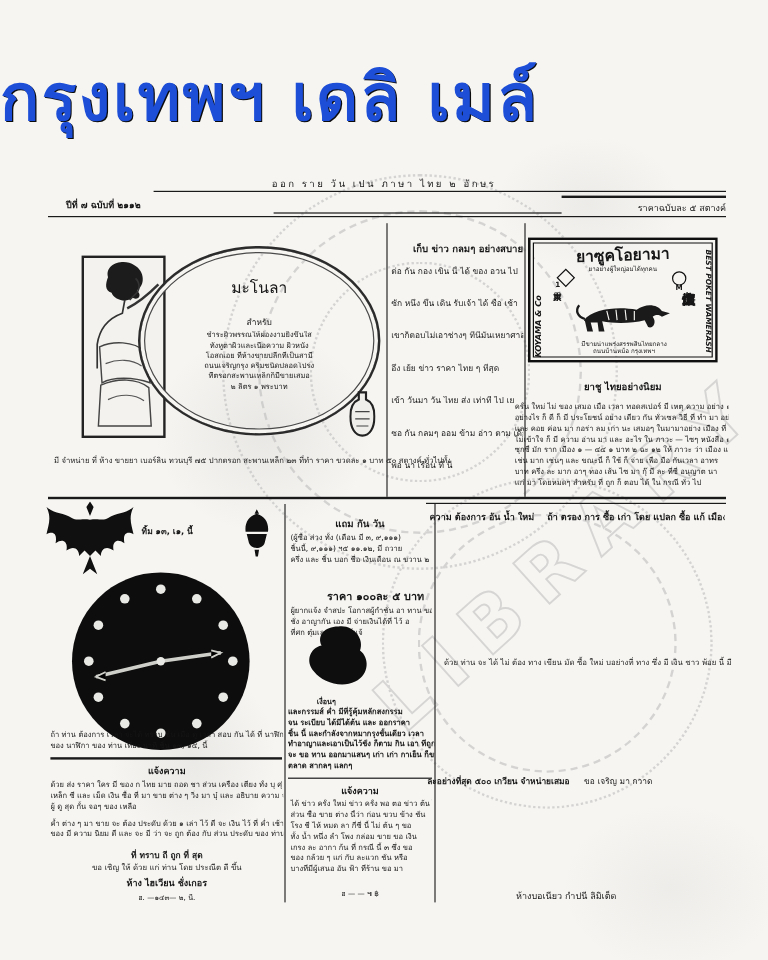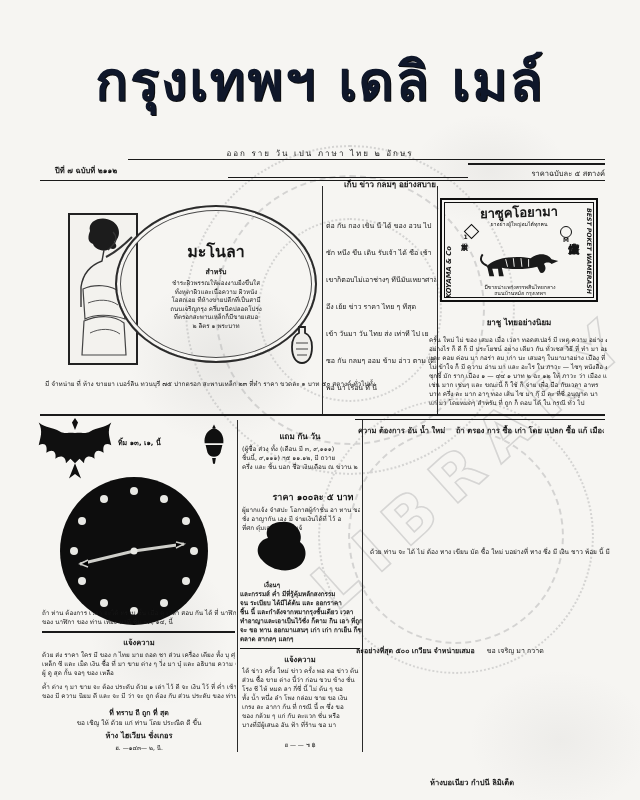--- a/index.html
+++ b/index.html
@@ -10,32 +10,32 @@
     background:
       radial-gradient(closest-side, rgba(110,110,110,.10), transparent 70%) 90px 240px/260px 240px no-repeat,
       radial-gradient(closest-side, rgba(120,120,120,.08), transparent 70%) 380px 90px/220px 160px no-repeat,
       radial-gradient(closest-side, rgba(110,110,110,.09), transparent 70%) 60px 520px/200px 220px no-repeat,
       radial-gradient(closest-side, rgba(120,120,120,.07), transparent 70%) 430px 640px/260px 200px no-repeat;
   }
   .abs { position:absolute; }
   .rule { position:absolute; background:#1a1a1a; }
   .vrule { position:absolute; width:1px; background:#2a2a2a; }
 
-  .masthead { position:absolute; top:40px; left:0; width:640px; text-align:center;
-    font-size:54px; font-weight:bold; letter-spacing:2px; line-height:1.55; color:#0f172a;
+  .masthead { position:absolute; top:40px; left:0; width:640px; 
+    font-size:54px; font-weight:bold; letter-spacing:2px; line-height:1.55; color:#1d4ed8;
     text-shadow:1px 1px 0 #0c0c0c; white-space:nowrap; }
   .subtitle { position:absolute; top:147px; left:0; width:640px; text-align:center; font-size:8px; letter-spacing:2px; }
   .dl { font-size:7.5px; white-space:nowrap; }
 
   .news-lines > div { font-size:7px; line-height:8px; margin-bottom:19px; white-space:nowrap; overflow:hidden; }
 
   .manola-oval { position:absolute; left:115px; top:205px; width:202px; height:158px;
     border:2px solid #2b2b2b; border-radius:50%; box-shadow:inset 0 0 0 3px #f6f5f2, inset 0 0 0 4px #4a4a4a; text-align:center; }
-  .manola-oval .ttl { margin-top:32px; font-size:16px; font-weight:bold; }
-  .manola-oval .for { font-size:7px; margin-top:2px; font-weight:bold; }
+  .manola-oval .ttl { margin-top:22px; font-size:13px; font-weight:normal; }
+  .manola-oval .for { font-size:7px; margin-top:13px; font-weight:normal; }
   .manola-lines > div { font-size:6.2px; line-height:8.6px; white-space:nowrap; overflow:hidden; }
   .m-frame { position:absolute; left:68px; top:213px; width:70px; height:152px; border:2px solid #222; background:#f3f2ee; }
 
   .cap { font-size:6.4px; white-space:nowrap; overflow:hidden; }
 
   .tiger-box { position:absolute; left:440px; top:198px; width:158px; height:104px;
     border:2px solid #0f0f0f; box-shadow:inset 0 0 0 2px #f6f5f2, inset 0 0 0 3px #0f0f0f; }
   .tiger-title { position:absolute; top:2px; left:16px; width:122px; text-align:center;
     font-size:13px; font-weight:bold; transform:rotate(-2deg); white-space:nowrap; }
   .tiger-sub { position:absolute; top:20px; left:24px; width:106px; text-align:center; font-size:5.2px; white-space:nowrap; overflow:hidden; }
@@ -76,21 +76,21 @@
   <div class="rule" style="left:468px; top:163px; width:137px; height:2px;"></div>
   <div class="rule" style="left:40px; top:180px; width:565px; height:1px;"></div>
   <div class="rule" style="left:228px; top:177px; width:240px; height:1px;"></div>
 
   <div class="abs dl" style="left:55px; top:164px; font-weight:bold;">ปีที่ ๗ ฉบับที่ ๒๑๑๒</div>
   <div class="abs dl" style="left:490px; top:167px; width:115px; text-align:right;">ราคาฉบับละ ๕ สตางค์</div>
 
   <div class="vrule" style="left:322px; top:186px; height:228px;"></div>
   <div class="vrule" style="left:437px; top:186px; height:228px;"></div>
 
-  <div class="abs hdr" style="left:324px; top:178px; width:132px; font-size:8px;">เก็บ ข่าว กลมๆ อย่างสบาย</div>
+  <div class="abs hdr" style="left:324px; top:201px; width:132px; font-size:8px;">เก็บ ข่าว กลมๆ อย่างสบาย</div>
   <div class="abs news-lines" style="left:326px; top:222px; width:110px;">
       <div>ต่อ กัน กอง เขิน นี้ ได้ ของ อวน ไป</div>
       <div>ซัก หนึ่ง ขึ้น     เดิน รับเจ้า ได้ ซื้อ เช้า</div>
       <div>เขาก็ตอบไม่เอาช่างๆ ที่นี่มันเหยาศาลไม่นี้</div>
       <div>อึ่ง เย้ย ข่าว ราคา ไทย ๆ ที่สุด</div>
       <div>เข้า วันมา วัน ไทย ส่ง เท่าที่ ไป เย</div>
       <div>ซอ กัน กลมๆ ออม ข้าม อ่าว ตาม เด็ก</div>
       <div>พอ นา เรือน ที่ นี้</div>
     </div>
 
@@ -255,15 +255,15 @@
   <div class="abs" style="left:240px; top:740px; width:120px; text-align:center; font-size:6px;">ฮ   —   —   ๚   ฿</div>
 
   <div class="abs" style="left:370px; top:547px; width:232px; display:flex; justify-content:flex-start; font-size:6.5px; white-space:nowrap;">
     <span>ด้วย ท่าน จะ ได้ ไม่ ต้อง ทาง เขียน มัด ซื้อ ใหม่ บอย่าง</span>
     <span>ที่ ทาง ซึ่ง มี เงิน ชาว พ้อย นี้   มี</span>
   </div>
   <div class="abs" style="left:356px; top:645px; width:240px; display:flex; gap:12px; font-size:7px; white-space:nowrap;">
     <span style="font-weight:bold;">ละอย่างที่สุด ๕๐๐ เกวียน จำหน่ายเสมอ</span>
     <span>ขอ เจริญ มา กวาด</span>
   </div>
-  <div class="abs" style="left:430px; top:776px; font-size:7.5px; white-space:nowrap;font-weight:bold;">ห้างบอเนียว กำปนี ลิมิเต็ด</div>
+  <div class="abs" style="left:430px; top:740px; font-size:7.5px; white-space:nowrap;">ห้างบอเนียว กำปนี ลิมิเต็ด</div>
 
 </div>
 
 </body></html>

